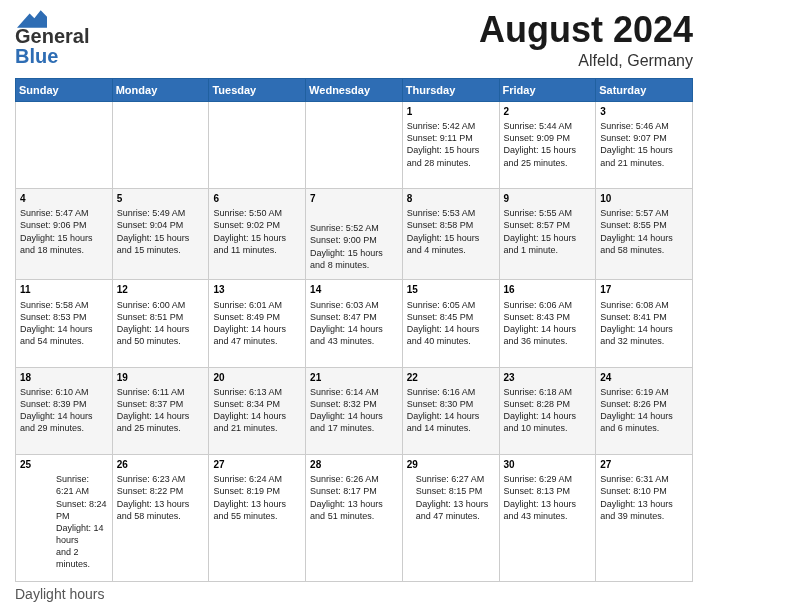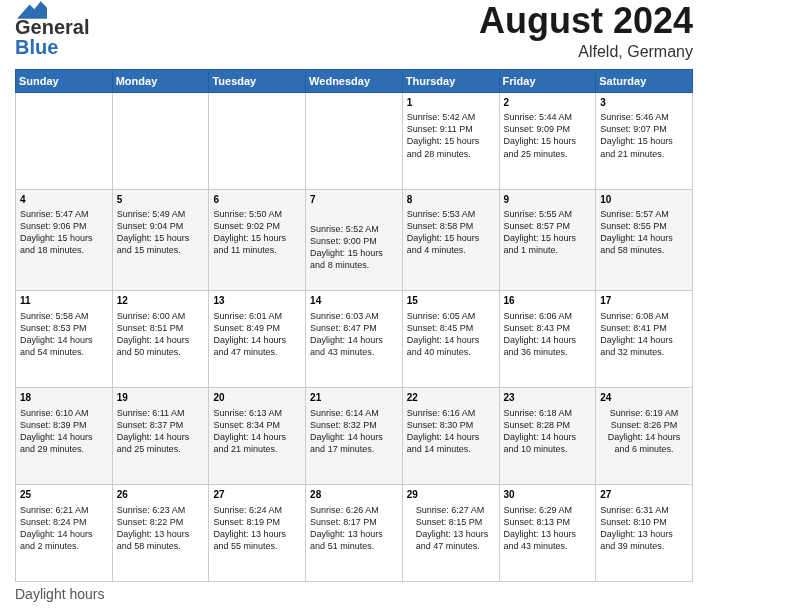--- a/index.html
+++ b/index.html
@@ -8,21 +8,21 @@
       height: 612px;
       font-family: Arial, sans-serif;
       background: #fff;
       overflow: hidden;
     }
     .page {
       width: 708px;
       height: 612px;
       display: flex;
       flex-direction: column;
-      padding: 1px 15px 10px 15px;
+      padding: 10px 15px 10px 15px;
     }
     .header {
       display: flex;
       justify-content: space-between;
       align-items: flex-start;
       margin-bottom: 8px;
     }
     .logo {
       display: flex;
       flex-direction: column;
@@ -305,30 +305,30 @@
           </td>
           <td>
             <div class="day-num">23</div>
             <div class="day-info" style="white-space: pre-line;">Sunrise: 6:18 AM
 Sunset: 8:28 PM
 Daylight: 14 hours
 and 10 minutes.</div>
           </td>
           <td>
             <div class="day-num">24</div>
-            <div class="day-info" style="white-space: pre-line; text-align: center;">Sunrise: 6:19 AM
+            <div class="day-info" style="white-space: pre-line;">Sunrise: 6:19 AM
 Sunset: 8:26 PM
 Daylight: 14 hours
 and 6 minutes.</div>
           </td>
         </tr>
         <tr>
           <td>
             <div class="day-num">25</div>
-            <div class="day-info" style="white-space: pre-line;">Sunrise: 6:21 AM
+            <div class="day-info" style="white-space: pre-line; margin-left: 36px;">Sunrise: 6:21 AM
 Sunset: 8:24 PM
 Daylight: 14 hours
 and 2 minutes.</div>
           </td>
           <td>
             <div class="day-num">26</div>
             <div class="day-info" style="white-space: pre-line;">Sunrise: 6:23 AM
 Sunset: 8:22 PM
 Daylight: 13 hours
 and 58 minutes.</div>

